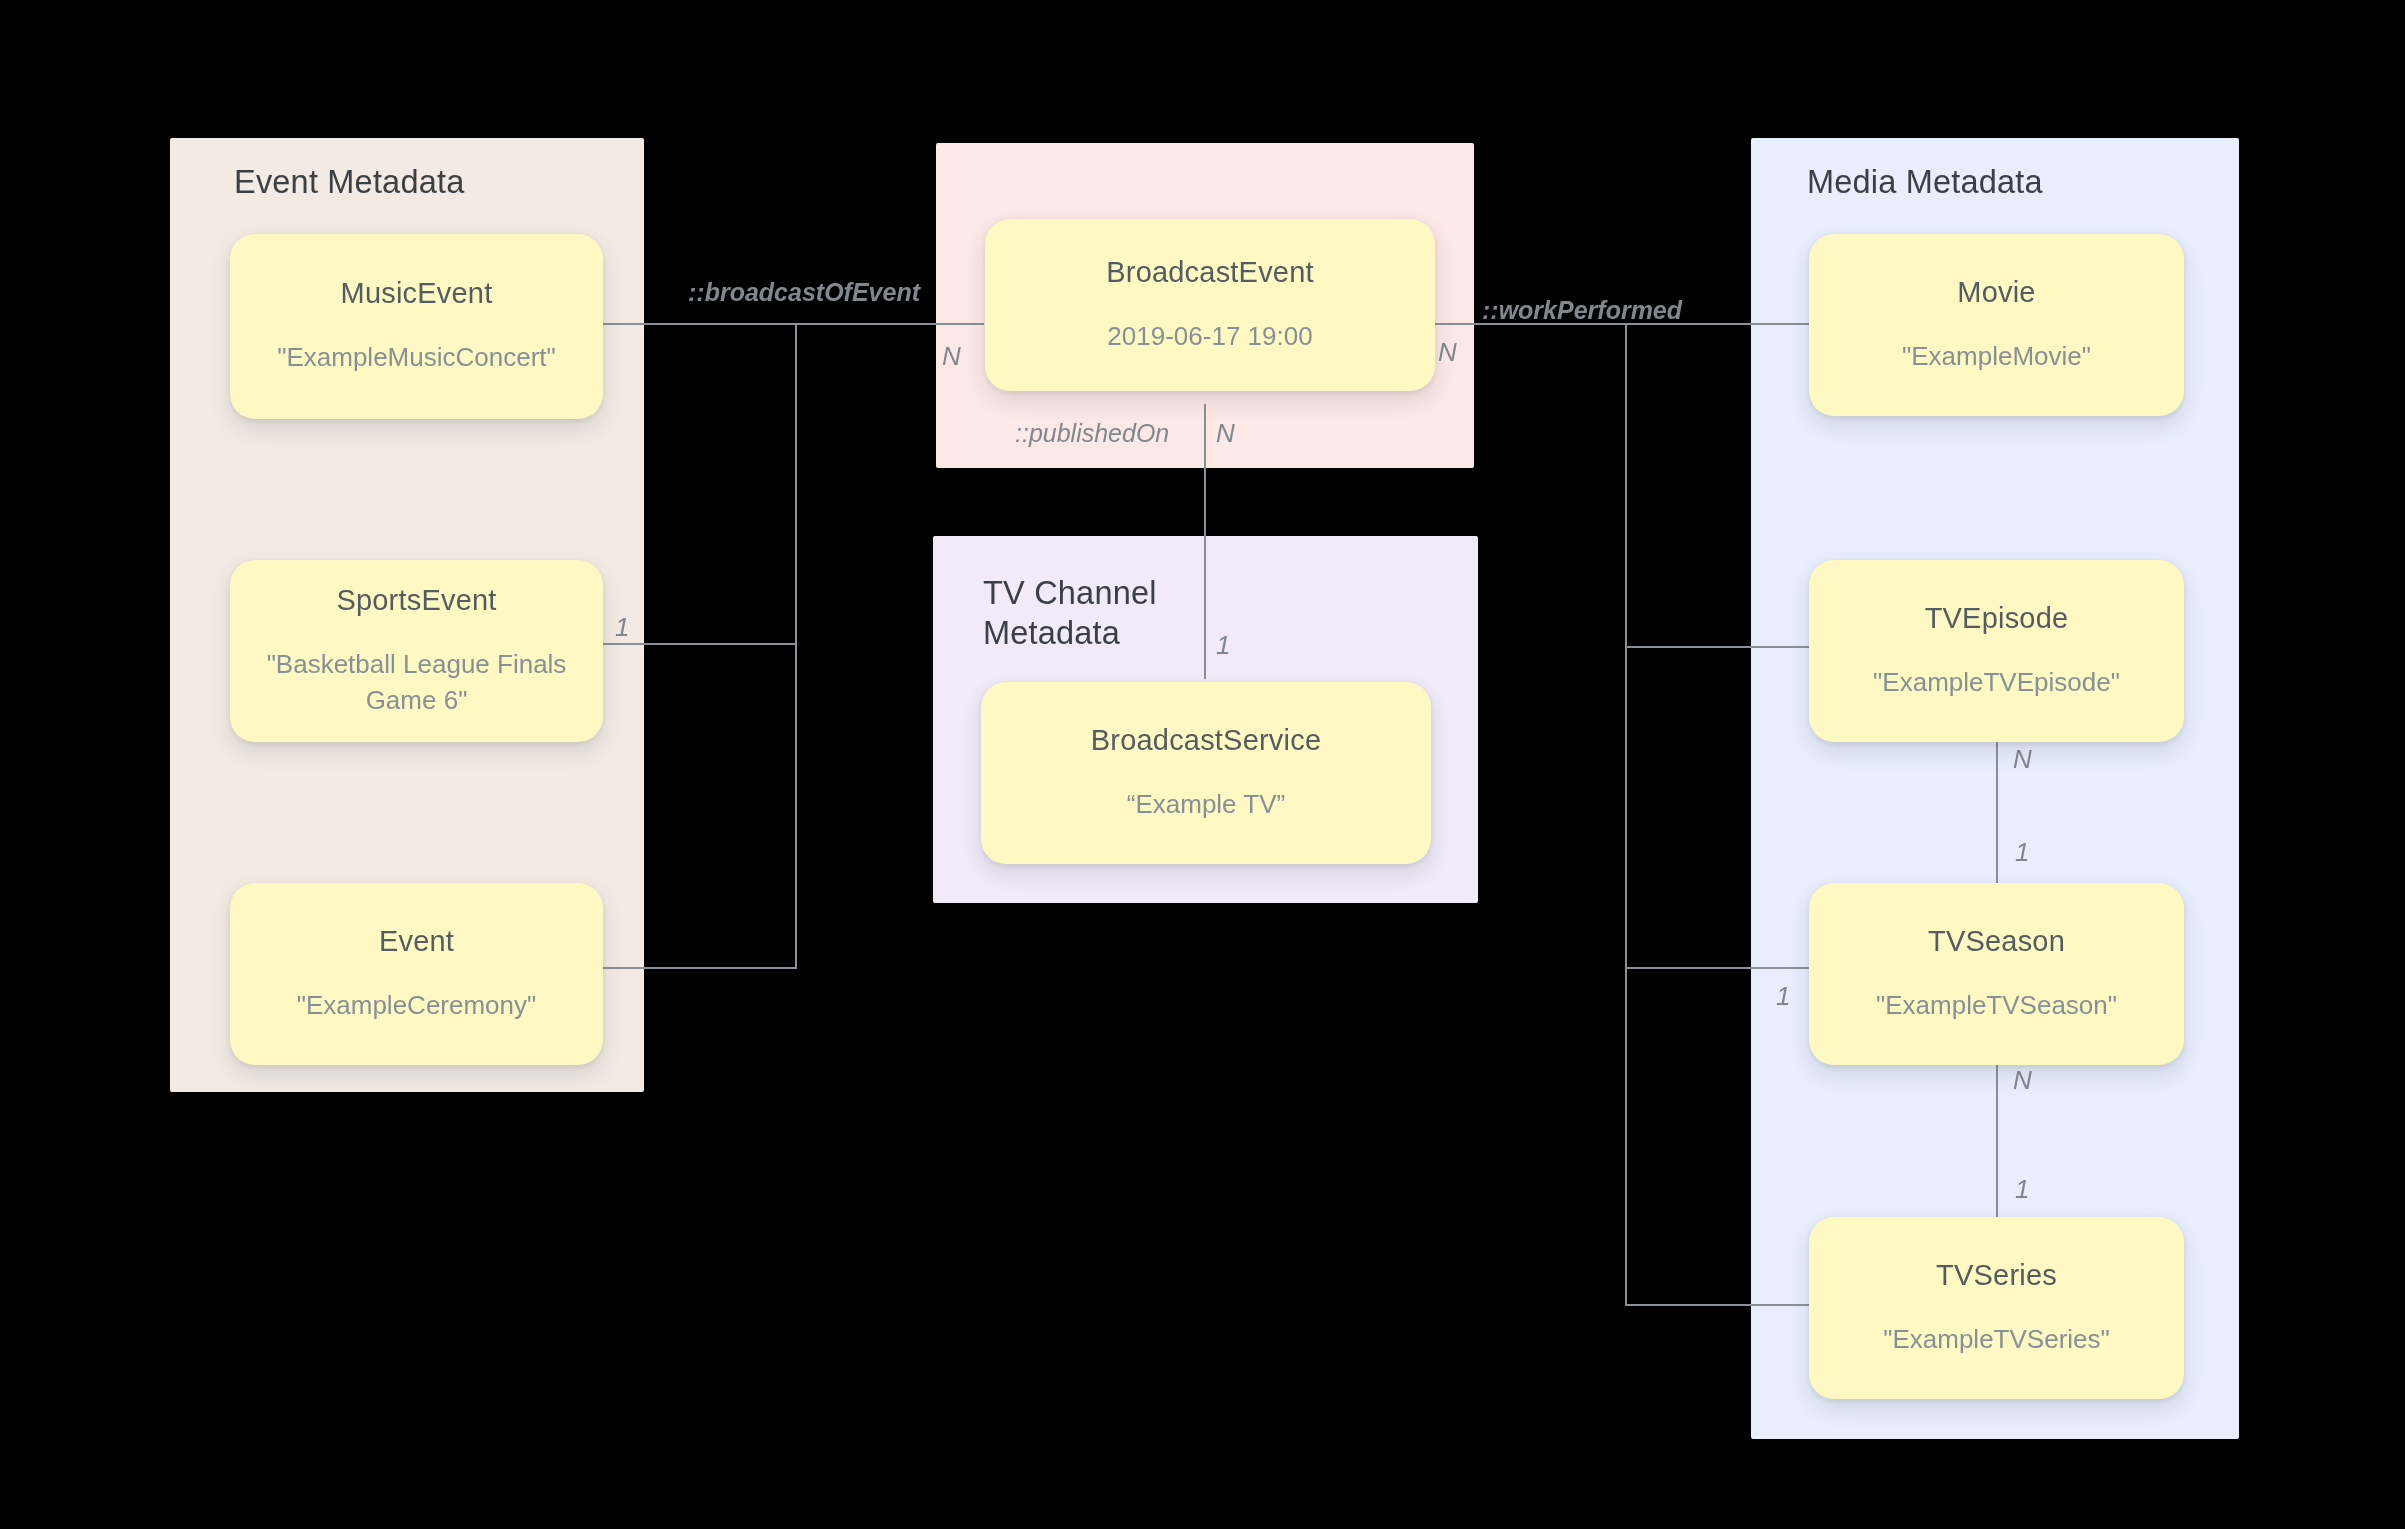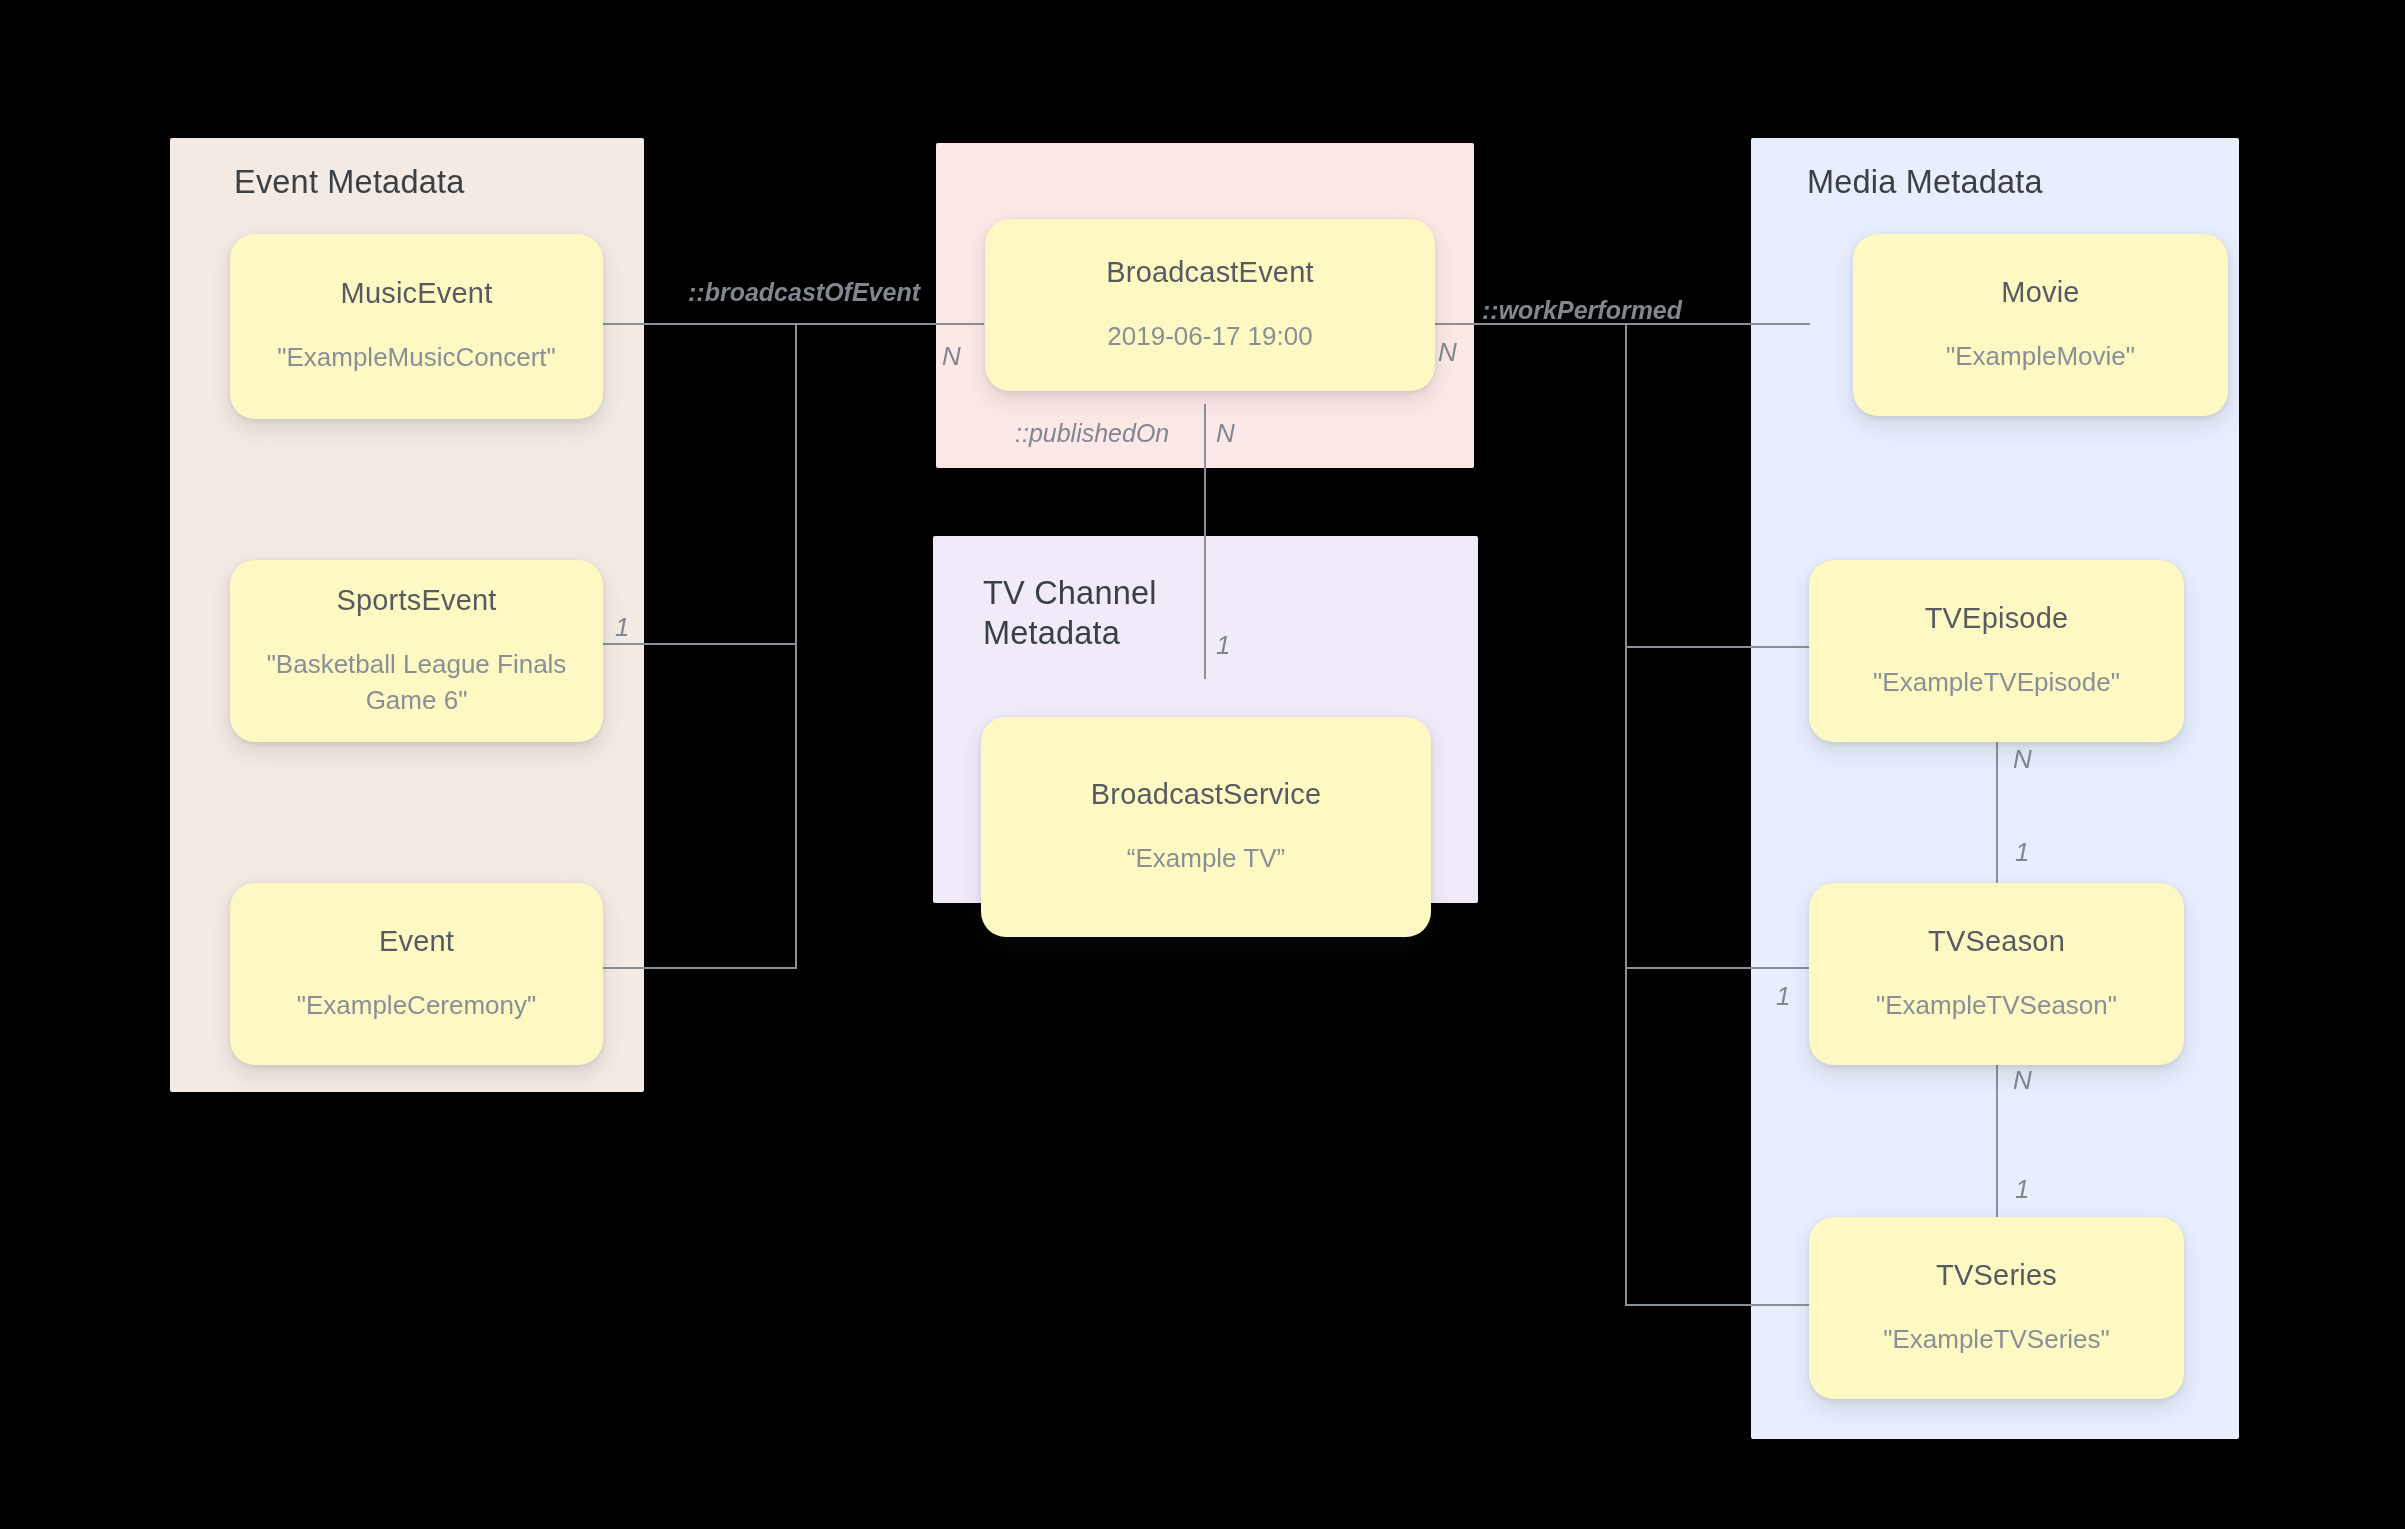--- a/index.html
+++ b/index.html
@@ -94,26 +94,26 @@
   <div class="node" style="left:230px;top:864px;width:373px;height:182px;">
     <div class="node-title">Event</div>
     <div class="node-value">"ExampleCeremony"</div>
   </div>
 
   <div class="node" style="left:985px;top:200px;width:450px;height:172px;">
     <div class="node-title">BroadcastEvent</div>
     <div class="node-value">2019-06-17 19:00</div>
   </div>
 
-  <div class="node" style="left:981px;top:698px;width:450px;height:220px;">
+  <div class="node" style="left:981px;top:663px;width:450px;height:182px;">
     <div class="node-title">BroadcastService</div>
     <div class="node-value">“Example TV”</div>
   </div>
 
-  <div class="node" style="left:1853px;top:215px;width:375px;height:182px;">
+  <div class="node" style="left:1809px;top:215px;width:375px;height:182px;">
     <div class="node-title">Movie</div>
     <div class="node-value">"ExampleMovie"</div>
   </div>
 
   <div class="node" style="left:1809px;top:541px;width:375px;height:182px;text-align:right;">
     <div class="node-title">TVEpisode</div>
     <div class="node-value">"ExampleTVEpisode"</div>
   </div>
 
   <div class="node" style="left:1809px;top:864px;width:375px;height:182px;">

